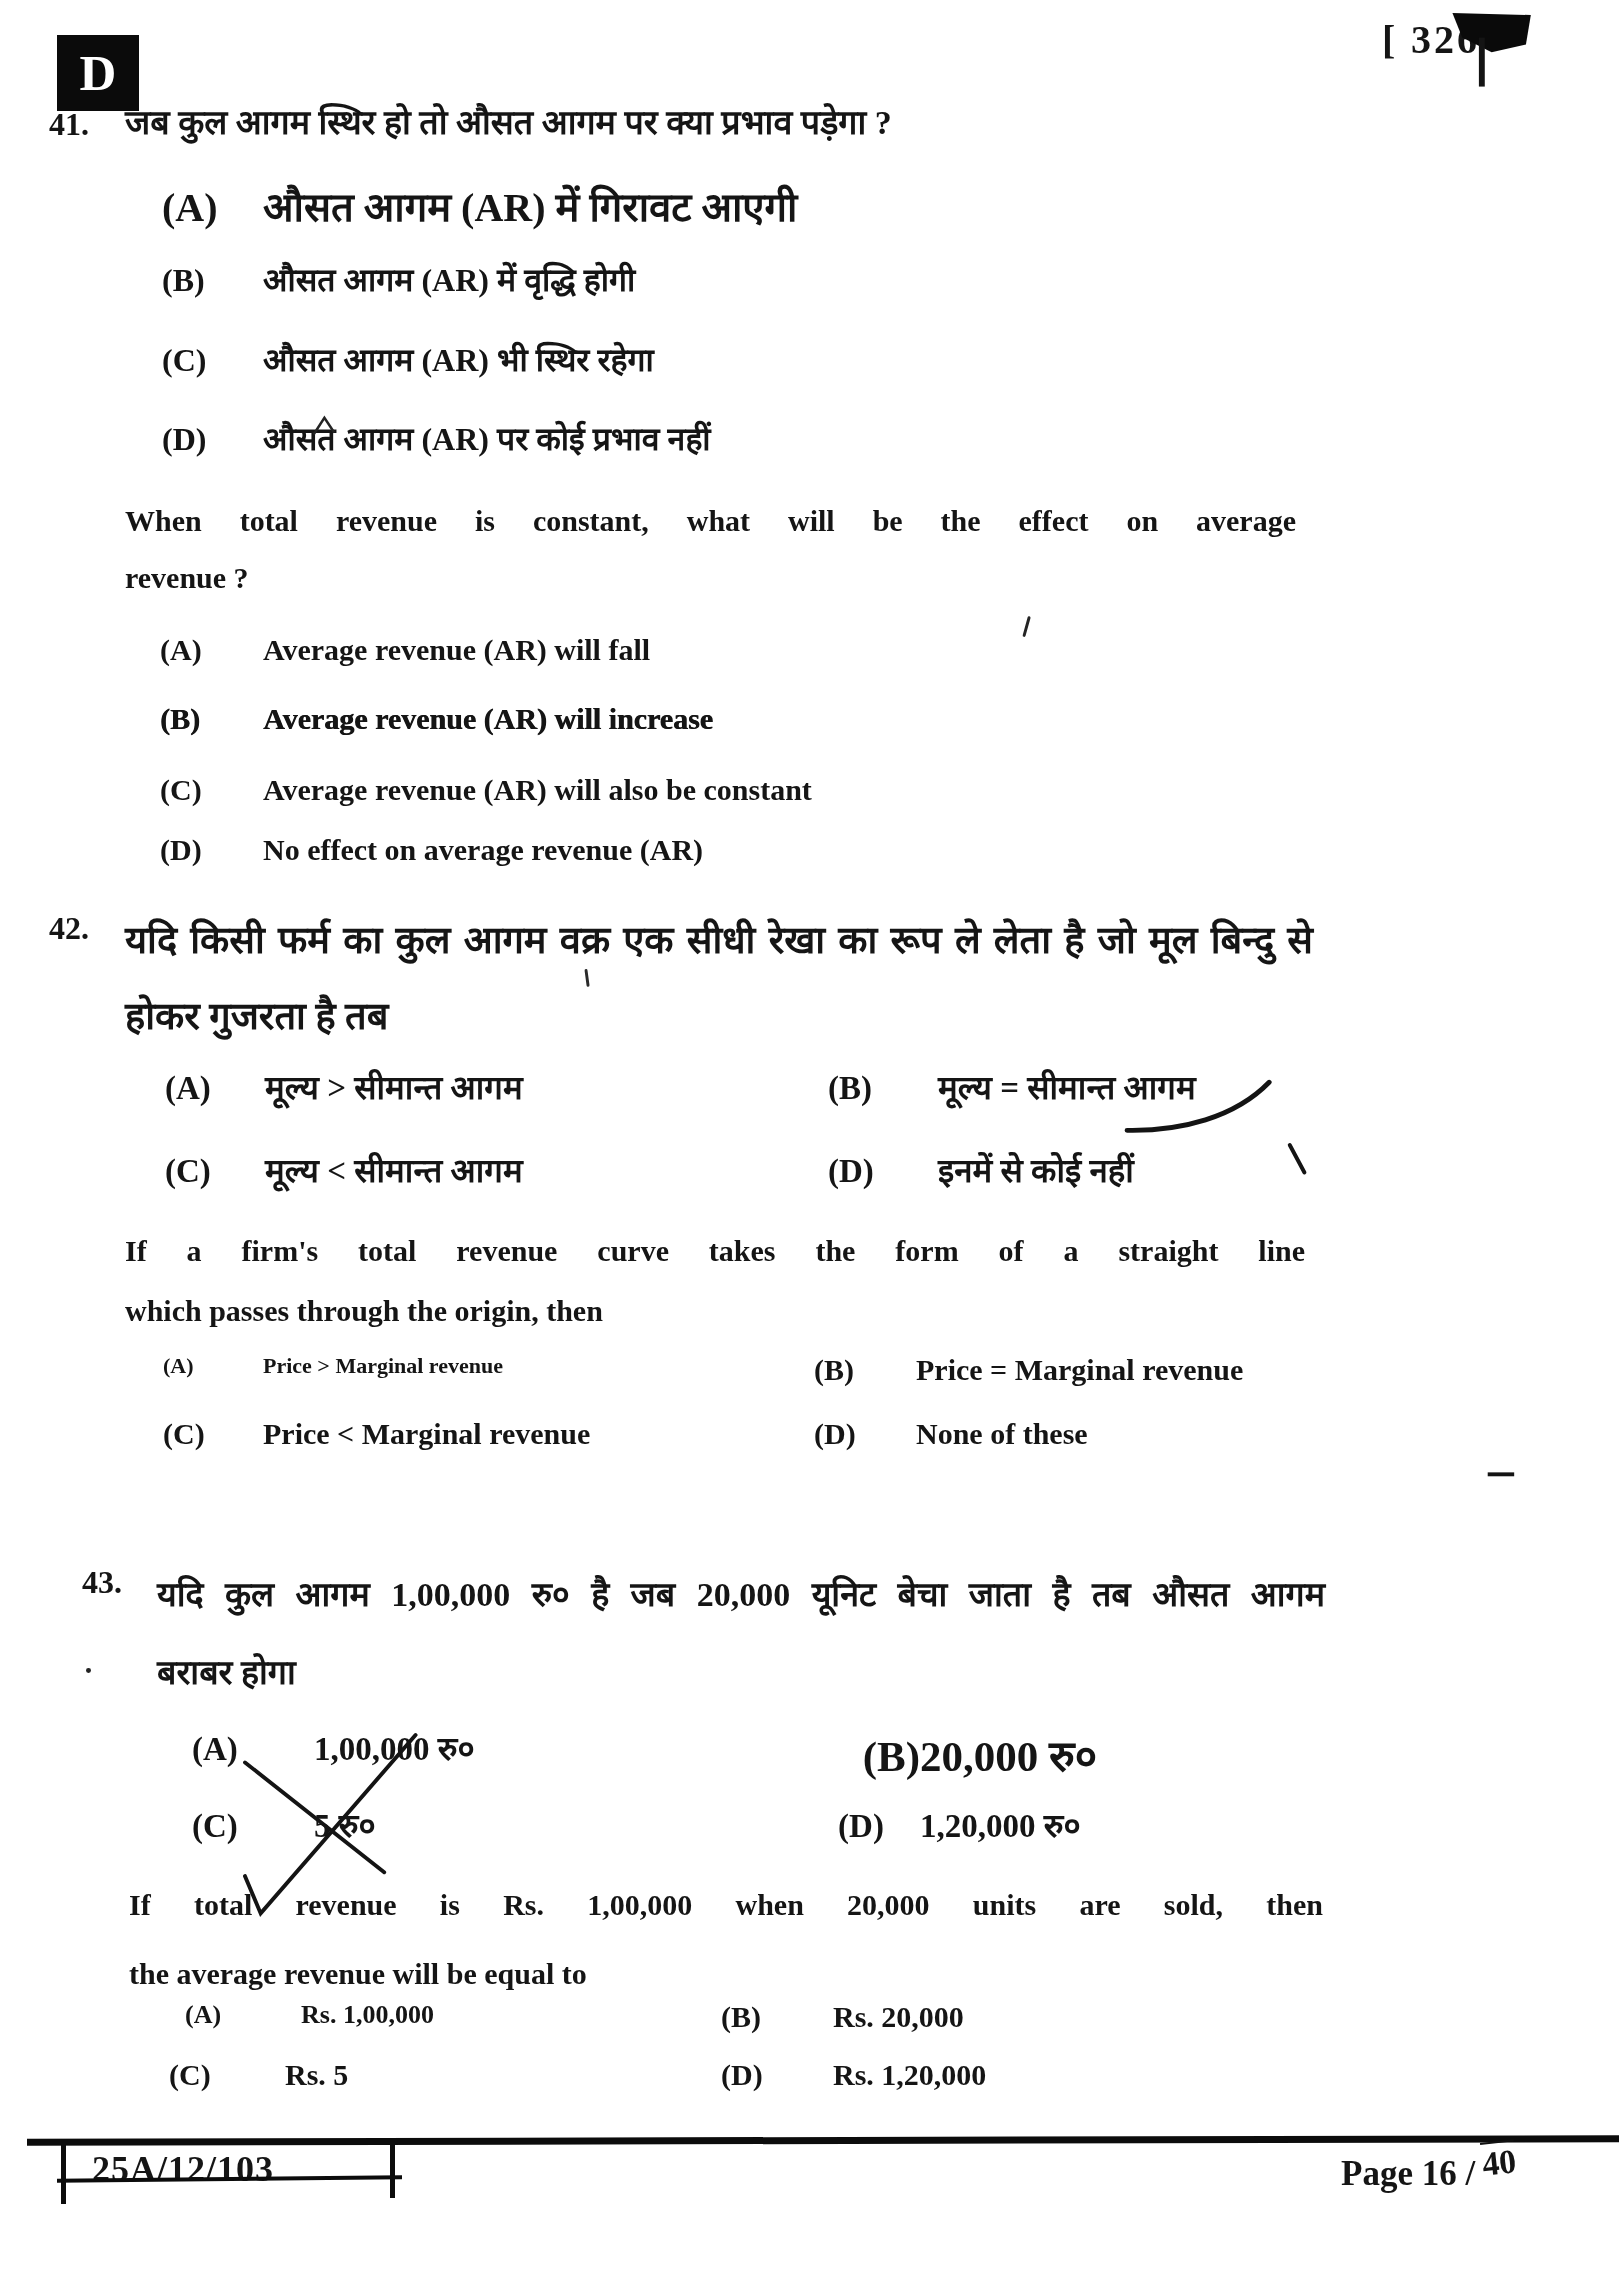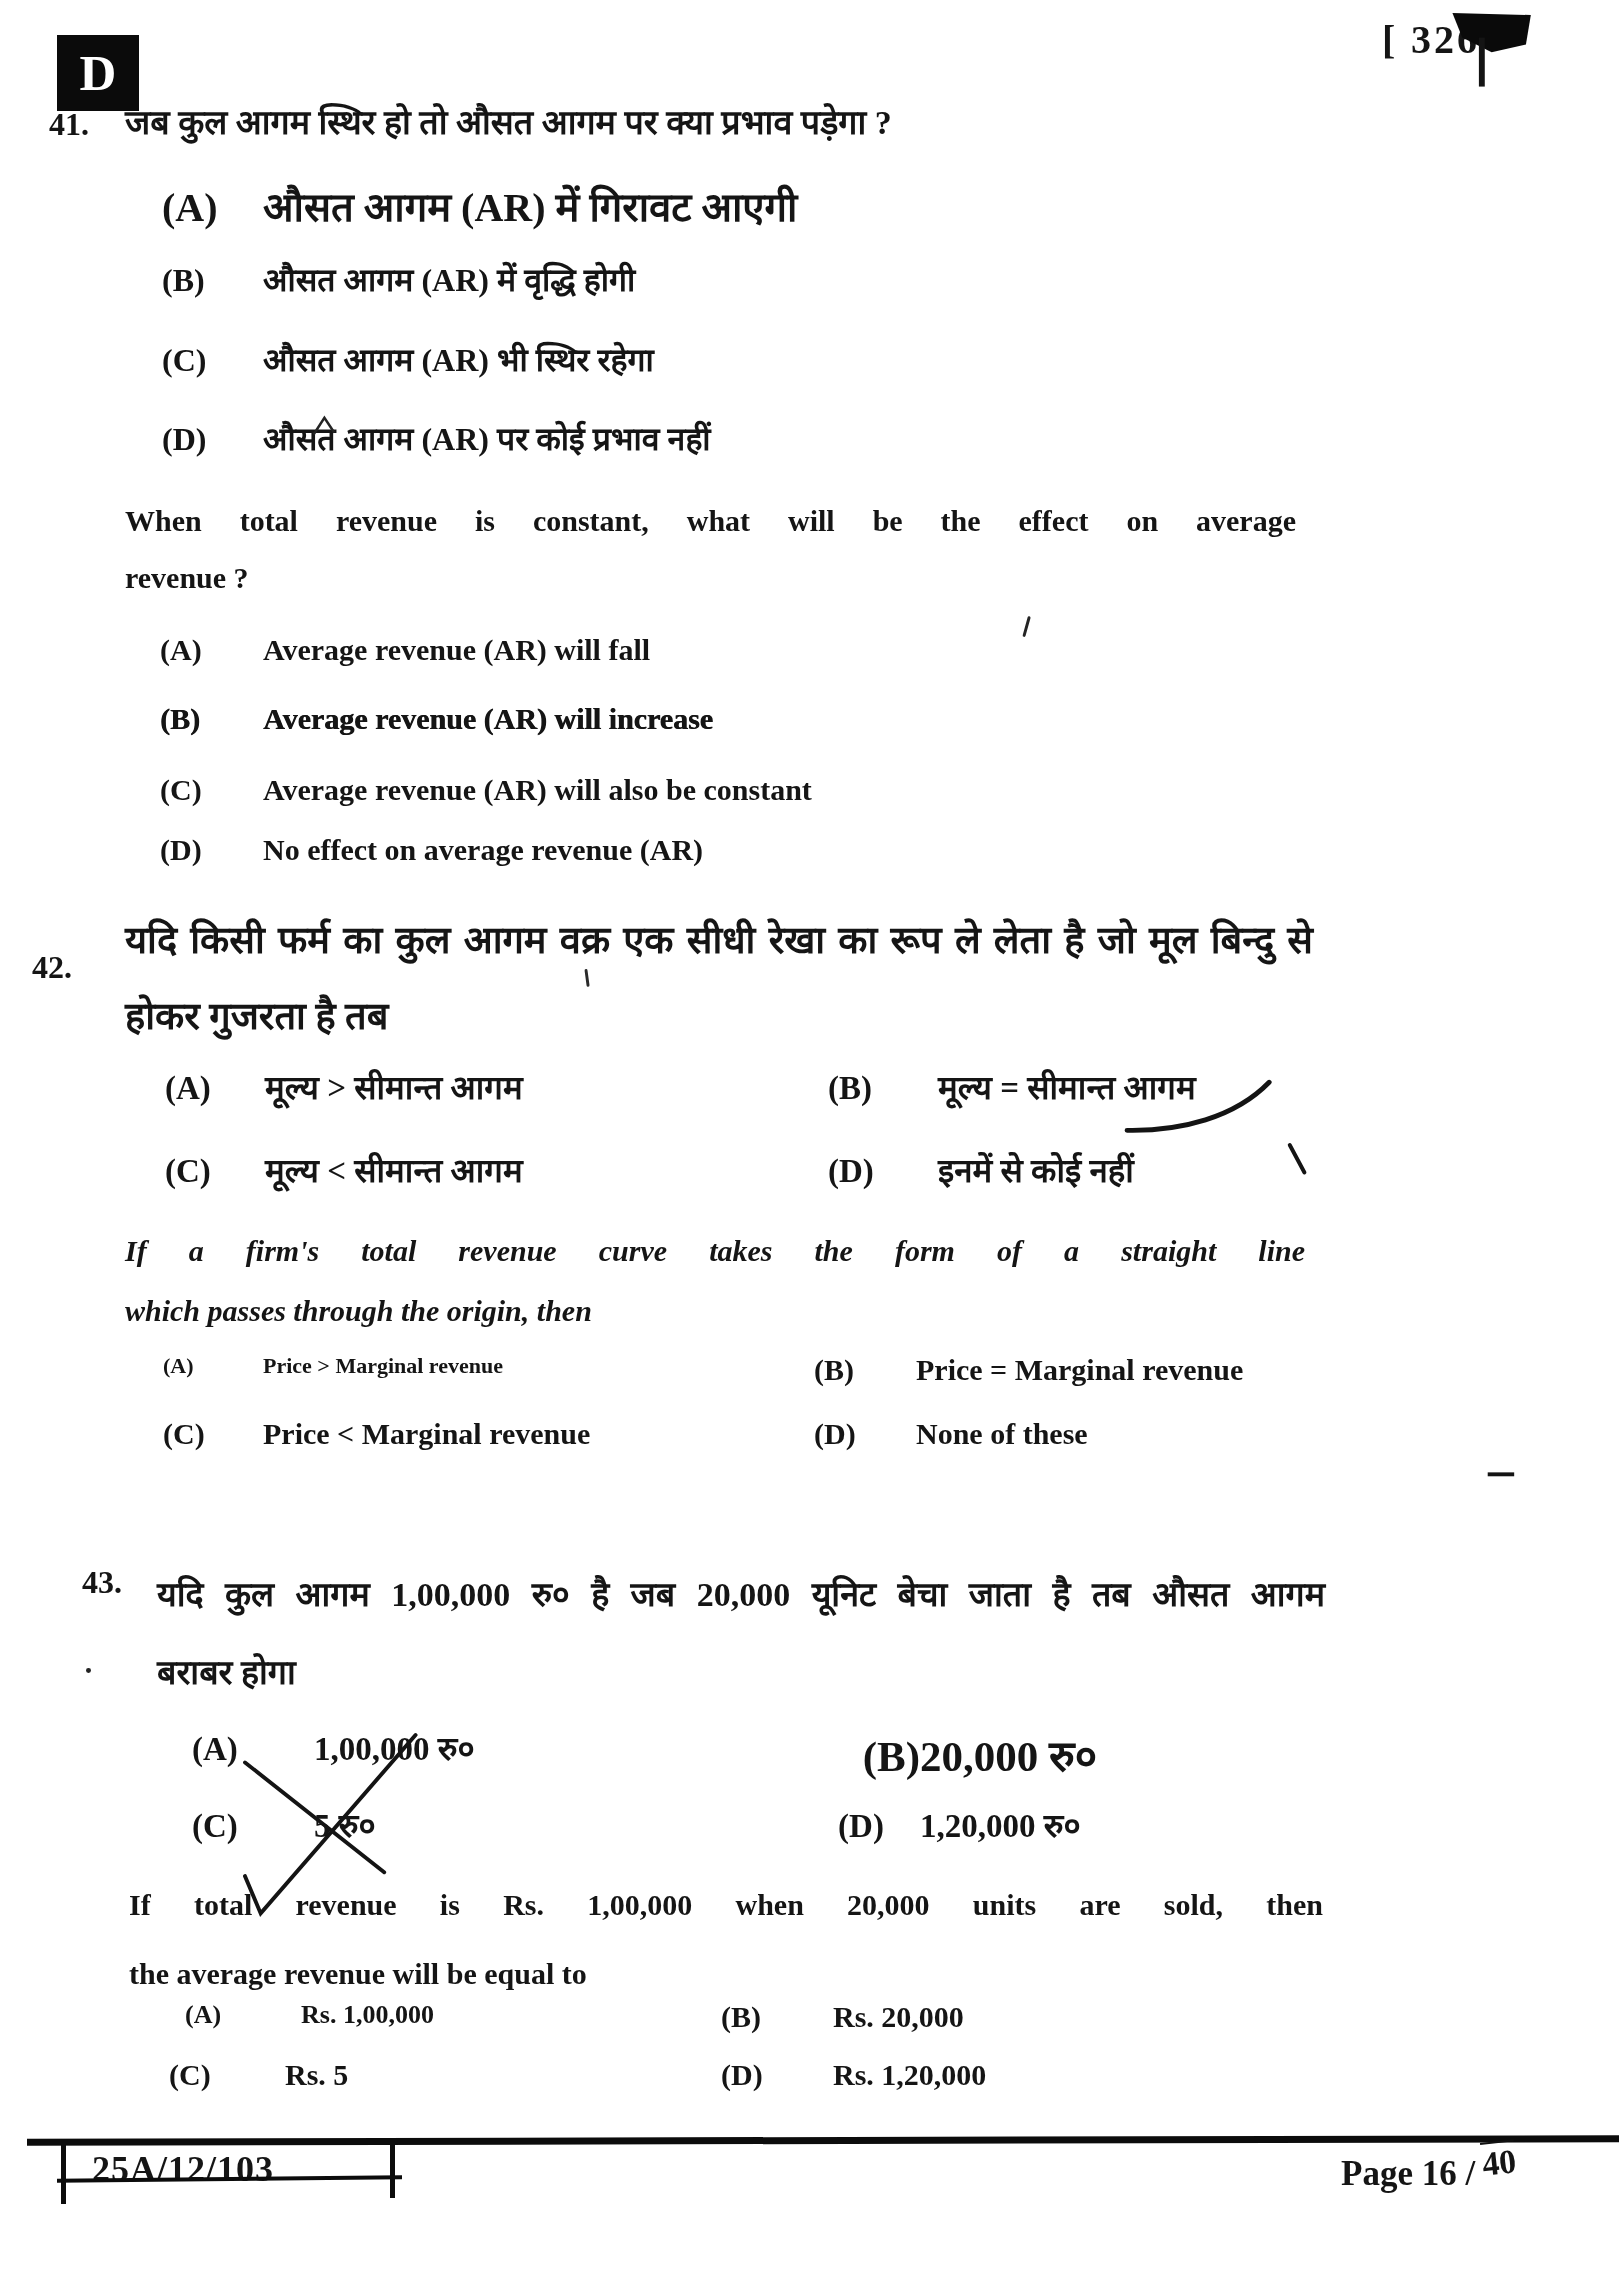--- a/index.html
+++ b/index.html
@@ -80,40 +80,40 @@
   <div class="abs opt en xb" style="left:160px;top:702px;font-size:30px;">
     <span class="ol" style="width:103px;">(B)</span><span class="ot">Average revenue (AR) will increase</span>
   </div>
   <div class="abs opt en" style="left:160px;top:773px;font-size:30px;">
     <span class="ol" style="width:103px;">(C)</span><span class="ot">Average revenue (AR) will also be constant</span>
   </div>
   <div class="abs opt en" style="left:160px;top:833px;font-size:30px;">
     <span class="ol" style="width:103px;">(D)</span><span class="ot">No effect on average revenue (AR)</span>
   </div>
 
-  <div class="abs qnum" style="left:32px;top:910px;margin-top:39px;">42.</div>
+  <div class="abs qnum" style="left:49px;top:910px;">42.</div>
   <div class="abs para hi" style="left:125px;top:902px;width:1188px;font-size:38px;line-height:76px;">
     <span class="line jfull">यदि किसी फर्म का कुल आगम वक्र एक सीधी रेखा का रूप ले लेता है जो मूल बिन्दु से</span>
     <span class="line nowrap">होकर गुजरता है तब</span>
   </div>
 
   <div class="abs opt hi" style="left:165px;top:1064px;font-size:33px;">
     <span class="ol" style="width:100px;">(A)</span><span class="ot">मूल्य &gt; सीमान्त आगम</span>
   </div>
   <div class="abs opt hi" style="left:828px;top:1064px;font-size:33px;">
     <span class="ol" style="width:110px;">(B)</span><span class="ot">मूल्य = सीमान्त आगम</span>
   </div>
   <div class="abs opt hi" style="left:165px;top:1147px;font-size:33px;">
     <span class="ol" style="width:100px;">(C)</span><span class="ot">मूल्य &lt; सीमान्त आगम</span>
   </div>
   <div class="abs opt hi" style="left:828px;top:1147px;font-size:33px;">
     <span class="ol" style="width:110px;">(D)</span><span class="ot">इनमें से कोई नहीं</span>
   </div>
 
-  <div class="abs para en" style="left:125px;top:1221px;width:1180px;font-size:30px;line-height:60px;font-style:italic;">
+  <div class="abs para en" style="left:125px;top:1221px;width:1180px;font-size:30px;line-height:60px;">
     <span class="line jfull">If a firm's total revenue curve takes the form of a straight line</span>
     <span class="line nowrap">which passes through the origin, then</span>
   </div>
 
   <div class="abs opt en" style="left:163px;top:1353px;font-size:22px;">
     <span class="ol" style="width:100px;">(A)</span><span class="ot">Price &gt; Marginal revenue</span>
   </div>
   <div class="abs opt en" style="left:814px;top:1353px;font-size:30px;">
     <span class="ol" style="width:102px;">(B)</span><span class="ot">Price = Marginal revenue</span>
   </div>

